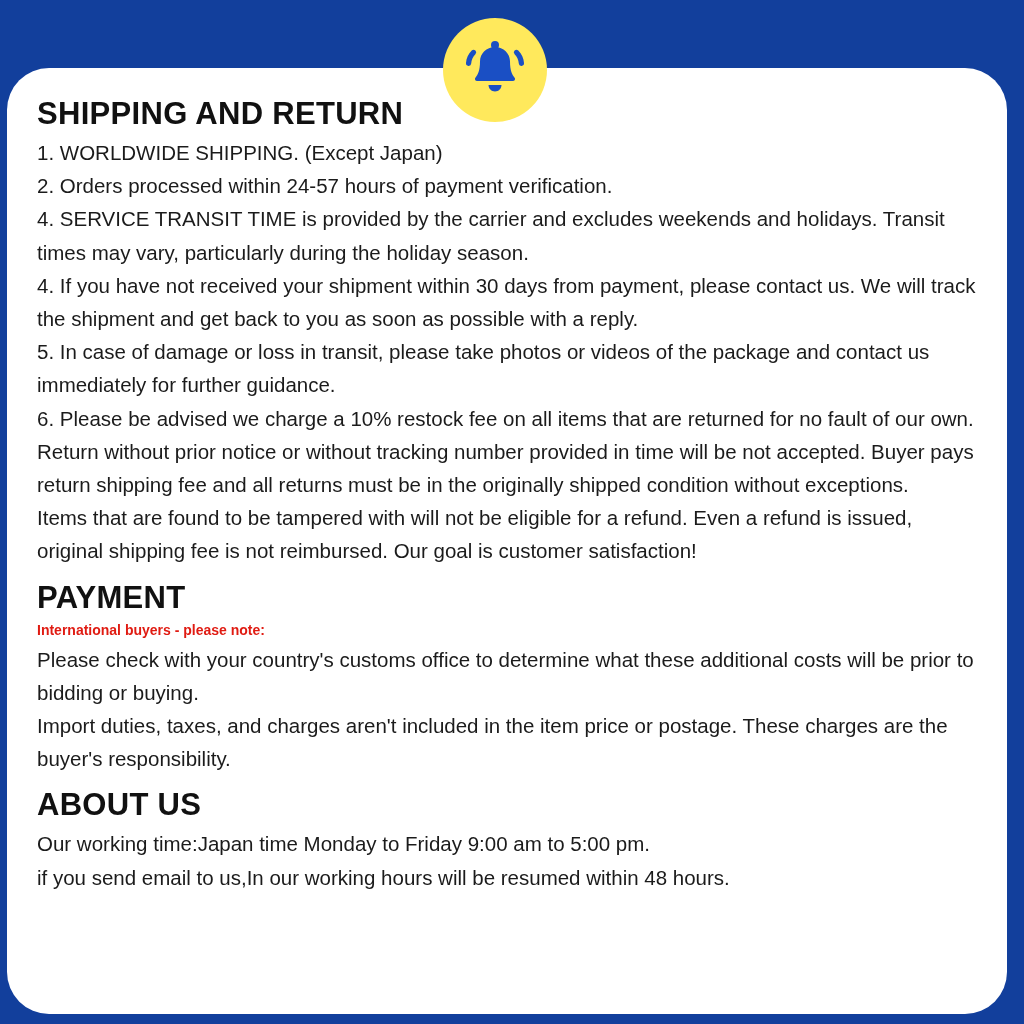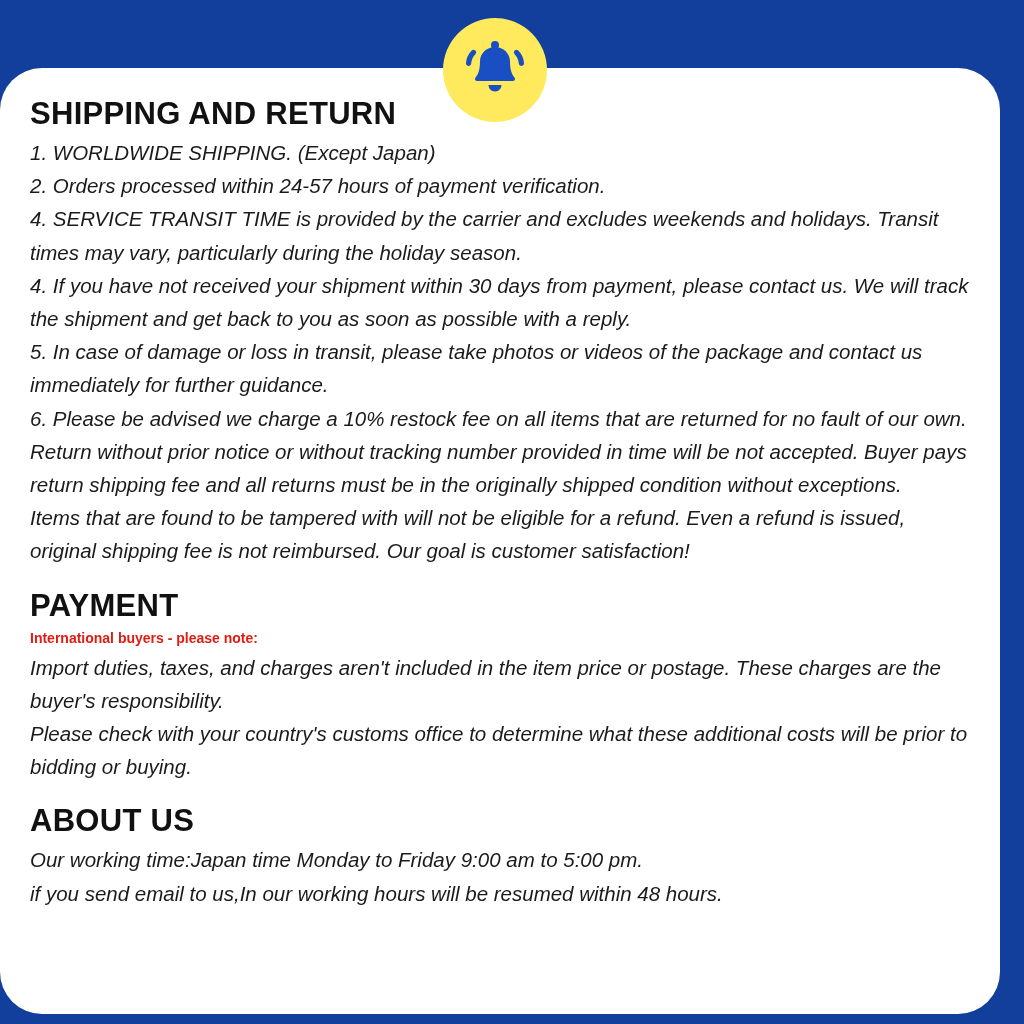--- a/index.html
+++ b/index.html
@@ -15,21 +15,21 @@
   }
   .page {
     position: relative;
     width: 1024px;
     height: 1024px;
     background: #123f9c;
     box-sizing: border-box;
   }
   .card {
     position: absolute;
-    left: 0;
+    left: 7px;
     top: 68px;
     width: 1000px;
     height: 946px;
     background: #ffffff;
     border-radius: 42px;
     box-sizing: border-box;
     padding: 22px 30px 10px 30px;
   }
   .bell-badge {
     position: absolute;
@@ -48,31 +48,30 @@
     display: block;
   }
   h1.section-title {
     font-size: 31px;
     font-weight: bold;
     color: #111111;
     margin: 6px 0 4px 0;
     letter-spacing: 0.3px;
   }
   h1.section-title.tight {
-    margin-top: 20px;
+    margin-top: 12px;
   }
   p.line {
     font-size: 20.5px;
     line-height: 1.62;
     color: #1b1b1b;
     margin: 0;
   }
   .block {
     margin-bottom: 2px;
-    font-style: italic;
   }
   .note-red {
     font-size: 14px;
     font-weight: bold;
     color: #e01b12;
     margin: 2px 0 2px 0;
     line-height: 1.5;
   }
 </style>
 </head>
@@ -103,22 +102,22 @@
       <p class="line">4. SERVICE TRANSIT TIME is provided by the carrier and excludes weekends and holidays. Transit times may vary, particularly during the holiday season.</p>
       <p class="line">4. If you have not received your shipment within 30 days from payment, please contact us. We will track the shipment and get back to you as soon as possible with a reply.</p>
       <p class="line">5. In case of damage or loss in transit, please take photos or videos of the package and contact us immediately for further guidance.</p>
       <p class="line">6. Please be advised we charge a 10% restock fee on all items that are returned for no fault of our own. Return without prior notice or without tracking number provided in time will be not accepted. Buyer pays return shipping fee and all returns must be in the originally shipped condition without exceptions.</p>
       <p class="line">Items that are found to be tampered with will not be eligible for a refund. Even a refund is issued, original shipping fee is not reimbursed. Our goal is customer satisfaction!</p>
     </div>
 
     <h1 class="section-title tight">PAYMENT</h1>
     <p class="note-red">International buyers - please note:</p>
     <div class="block">
+      <p class="line">Please check with your country's customs office to determine what these additional costs will be prior to bidding or buying.</p>
       <p class="line">Import duties, taxes, and charges aren't included in the item price or postage. These charges are the buyer's responsibility.</p>
-      <p class="line">Please check with your country's customs office to determine what these additional costs will be prior to bidding or buying.</p>
     </div>
 
     <h1 class="section-title tight">ABOUT US</h1>
     <div class="block">
       <p class="line">Our working time:Japan time Monday to Friday 9:00 am to 5:00 pm.</p>
       <p class="line">if you send email to us,In our working hours will be resumed within 48 hours.</p>
     </div>
 
   </div>
 </div>

